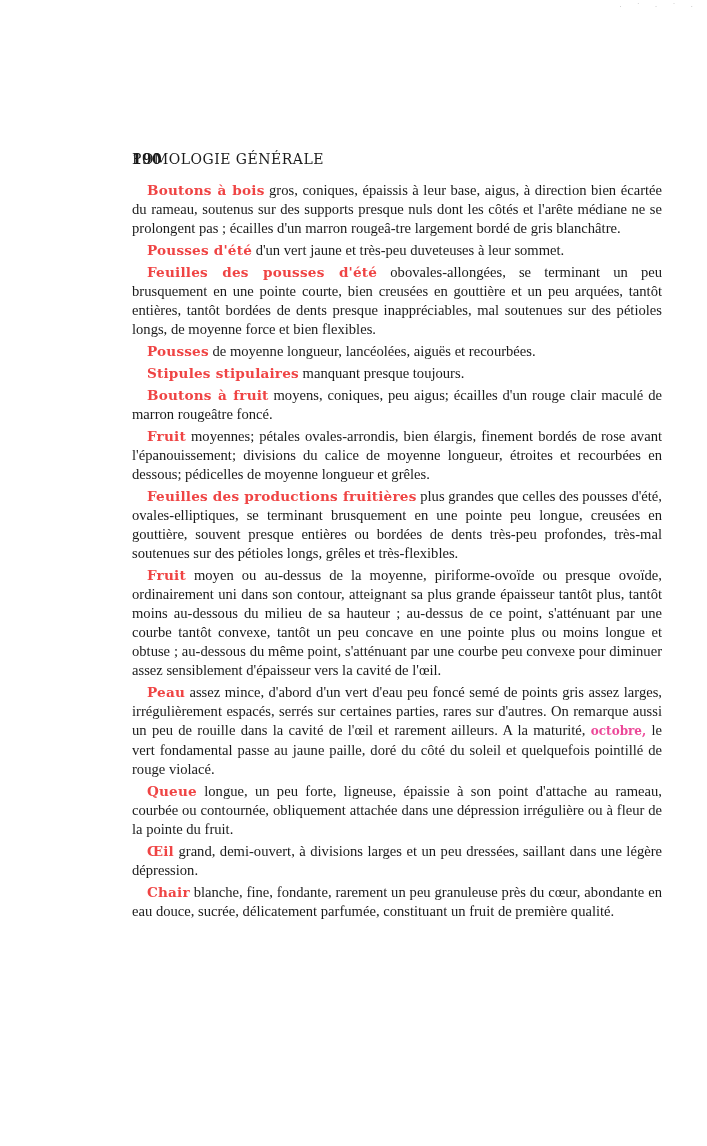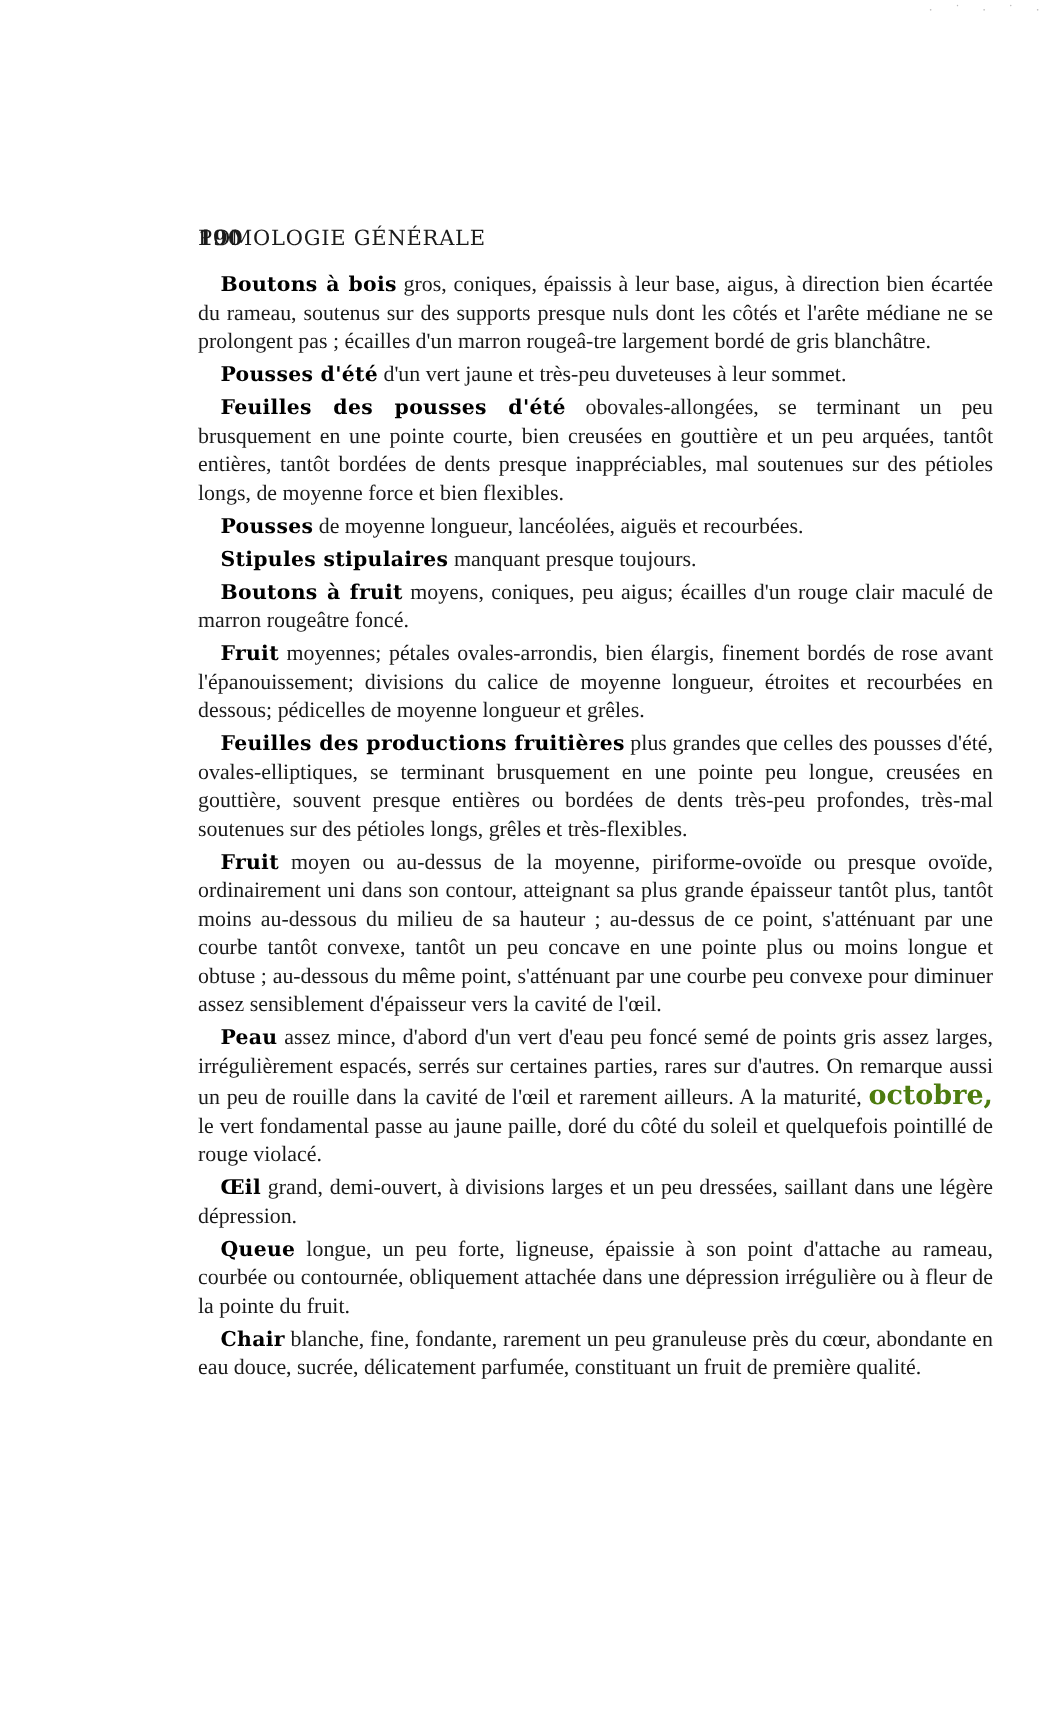--- a/index.html
+++ b/index.html
@@ -53,27 +53,27 @@
       text-align: justify;
       text-indent: 15px;
       margin: 0 0 3px 0;
       hyphens: manual;
     }
     .term {
       font-family: "DejaVu Serif", serif;
       font-weight: 900;
       font-size: 13.6px;
       letter-spacing: 0.2px;
-      color: #000000;
+      color: #ef4444;
     }
     .inline-term {
       font-family: "DejaVu Serif", serif;
       font-weight: 900;
-      font-size: 18px;
-      color: #4d7c0f;
+      font-size: 12px;
+      color: #ec4899;
     }
     .specks {
       position: absolute;
       right: 8px;
       top: 2px;
       width: 150px;
       height: 20px;
       color: #bbbbbb;
       font-size: 8px;
       letter-spacing: 6px;
@@ -106,19 +106,19 @@
 
     <p class="entry"><span class="term">Fruit</span><span> moyennes; pétales ovales-arrondis, bien élargis, finement bordés de rose avant l'épanouissement; divisions du calice de moyenne longueur, étroites et recourbées en dessous; pédicelles de moyenne longueur et grêles.</span></p>
 
     <p class="entry"><span class="term">Feuilles des productions fruitières</span><span> plus grandes que celles des pousses d'été, ovales-elliptiques, se terminant brusquement en une pointe peu longue, creusées en gouttière, souvent presque entières ou bordées de dents très-peu profondes, très-mal soutenues sur des pétioles longs, grêles et très-flexibles.</span></p>
 
 
     <p class="entry"><span class="term">Fruit</span><span> moyen ou au-dessus de la moyenne, piriforme-ovoïde ou presque ovoïde, ordinairement uni dans son contour, atteignant sa plus grande épaisseur tantôt plus, tantôt moins au-dessous du milieu de sa hauteur ; au-dessus de ce point, s'atténuant par une courbe tantôt convexe, tantôt un peu concave en une pointe plus ou moins longue et obtuse ; au-dessous du même point, s'atténuant par une courbe peu convexe pour diminuer assez sensiblement d'épaisseur vers la cavité de l'œil.</span></p>
 
     <p class="entry"><span class="term">Peau</span><span> assez mince, d'abord d'un vert d'eau peu foncé semé de points gris assez larges, irrégulièrement espacés, serrés sur certaines parties, rares sur d'autres. On remarque aussi un peu de rouille dans la cavité de l'œil et rarement ailleurs. A la maturité, </span><span class="inline-term">octobre,</span><span> le vert fondamental passe au jaune paille, doré du côté du soleil et quelquefois pointillé de rouge violacé.</span></p>
 
+    <p class="entry"><span class="term">Queue</span><span> longue, un peu forte, ligneuse, épaissie à son point d'attache au rameau, courbée ou contournée, obliquement attachée dans une dépression irrégulière ou à fleur de la pointe du fruit.</span></p>
+
     <p class="entry"><span class="term">Œil</span><span> grand, demi-ouvert, à divisions larges et un peu dressées, saillant dans une légère dépression.</span></p>
-
-    <p class="entry"><span class="term">Queue</span><span> longue, un peu forte, ligneuse, épaissie à son point d'attache au rameau, courbée ou contournée, obliquement attachée dans une dépression irrégulière ou à fleur de la pointe du fruit.</span></p>
 
     <p class="entry"><span class="term">Chair</span><span> blanche, fine, fondante, rarement un peu granuleuse près du cœur, abondante en eau douce, sucrée, délicatement parfumée, constituant un fruit de première qualité.</span></p>
   </div>
 </div>
 
 </body></html>

